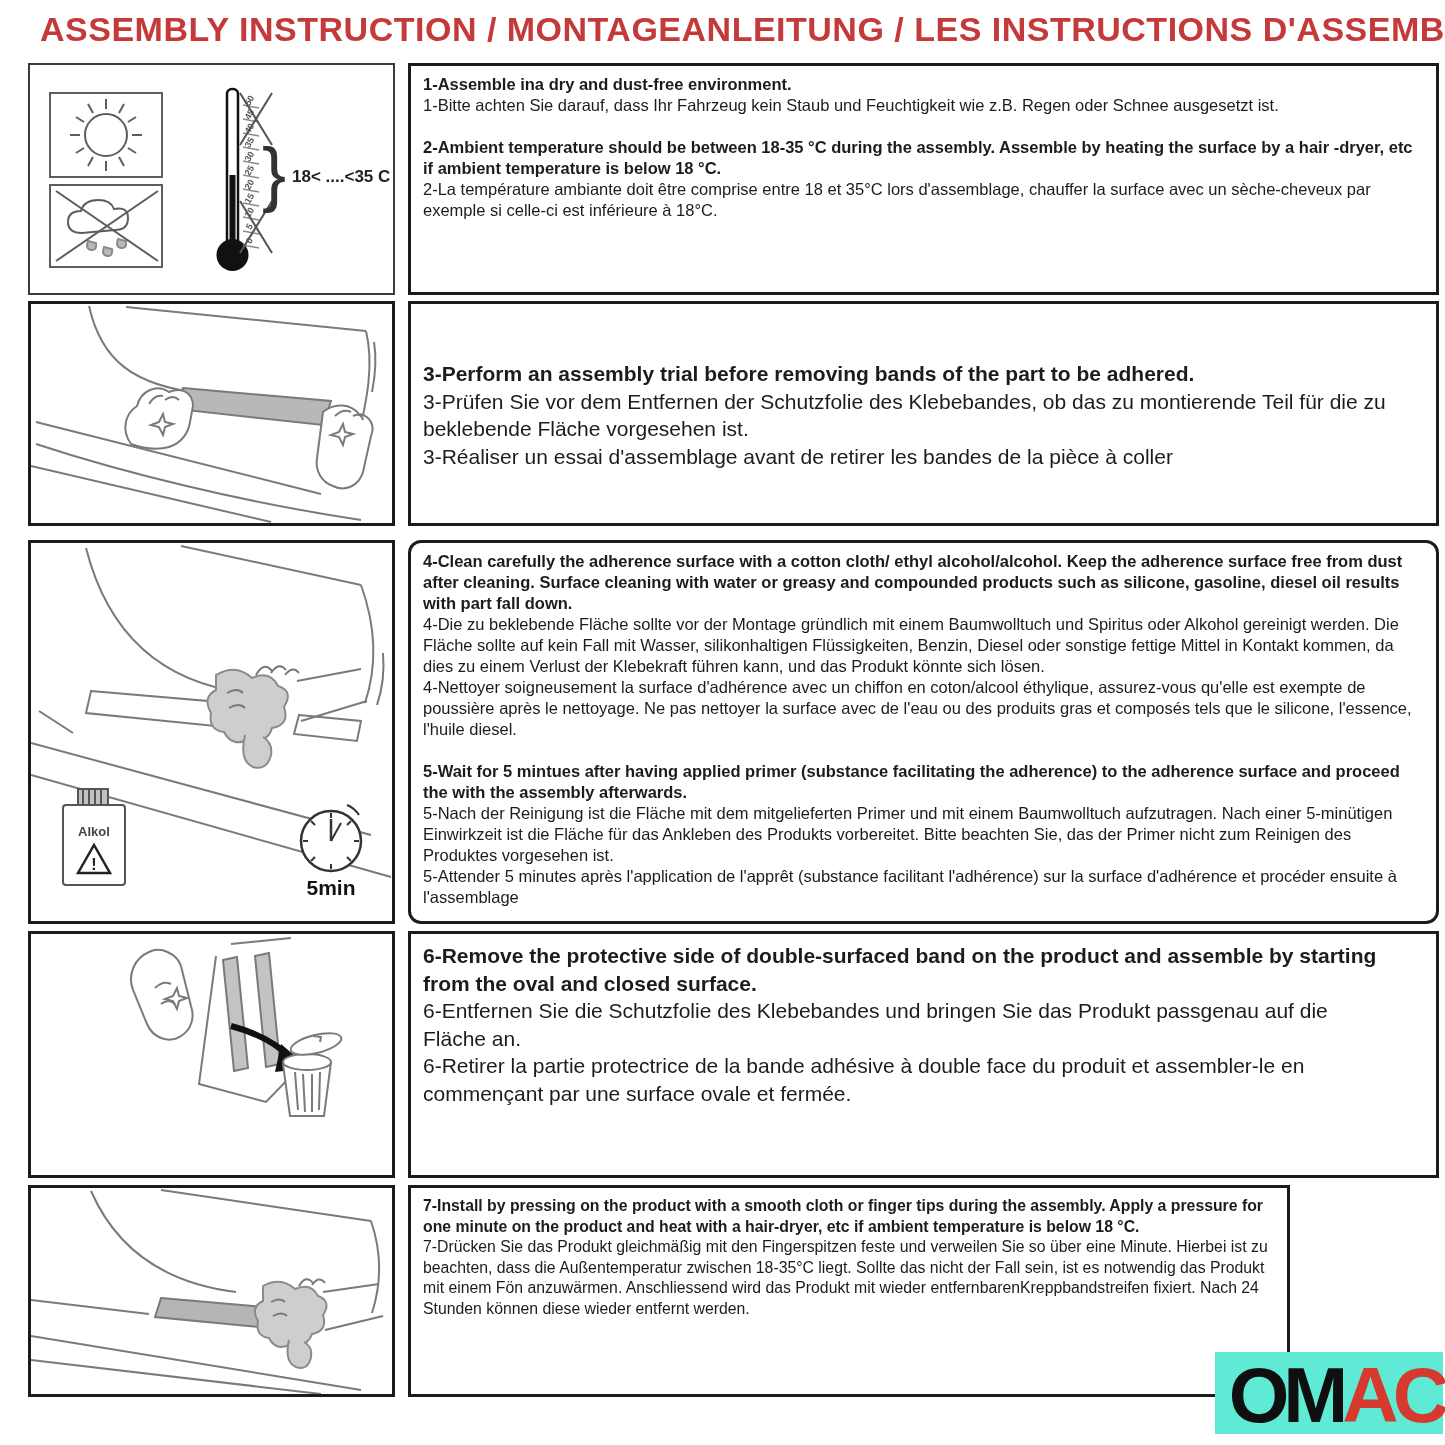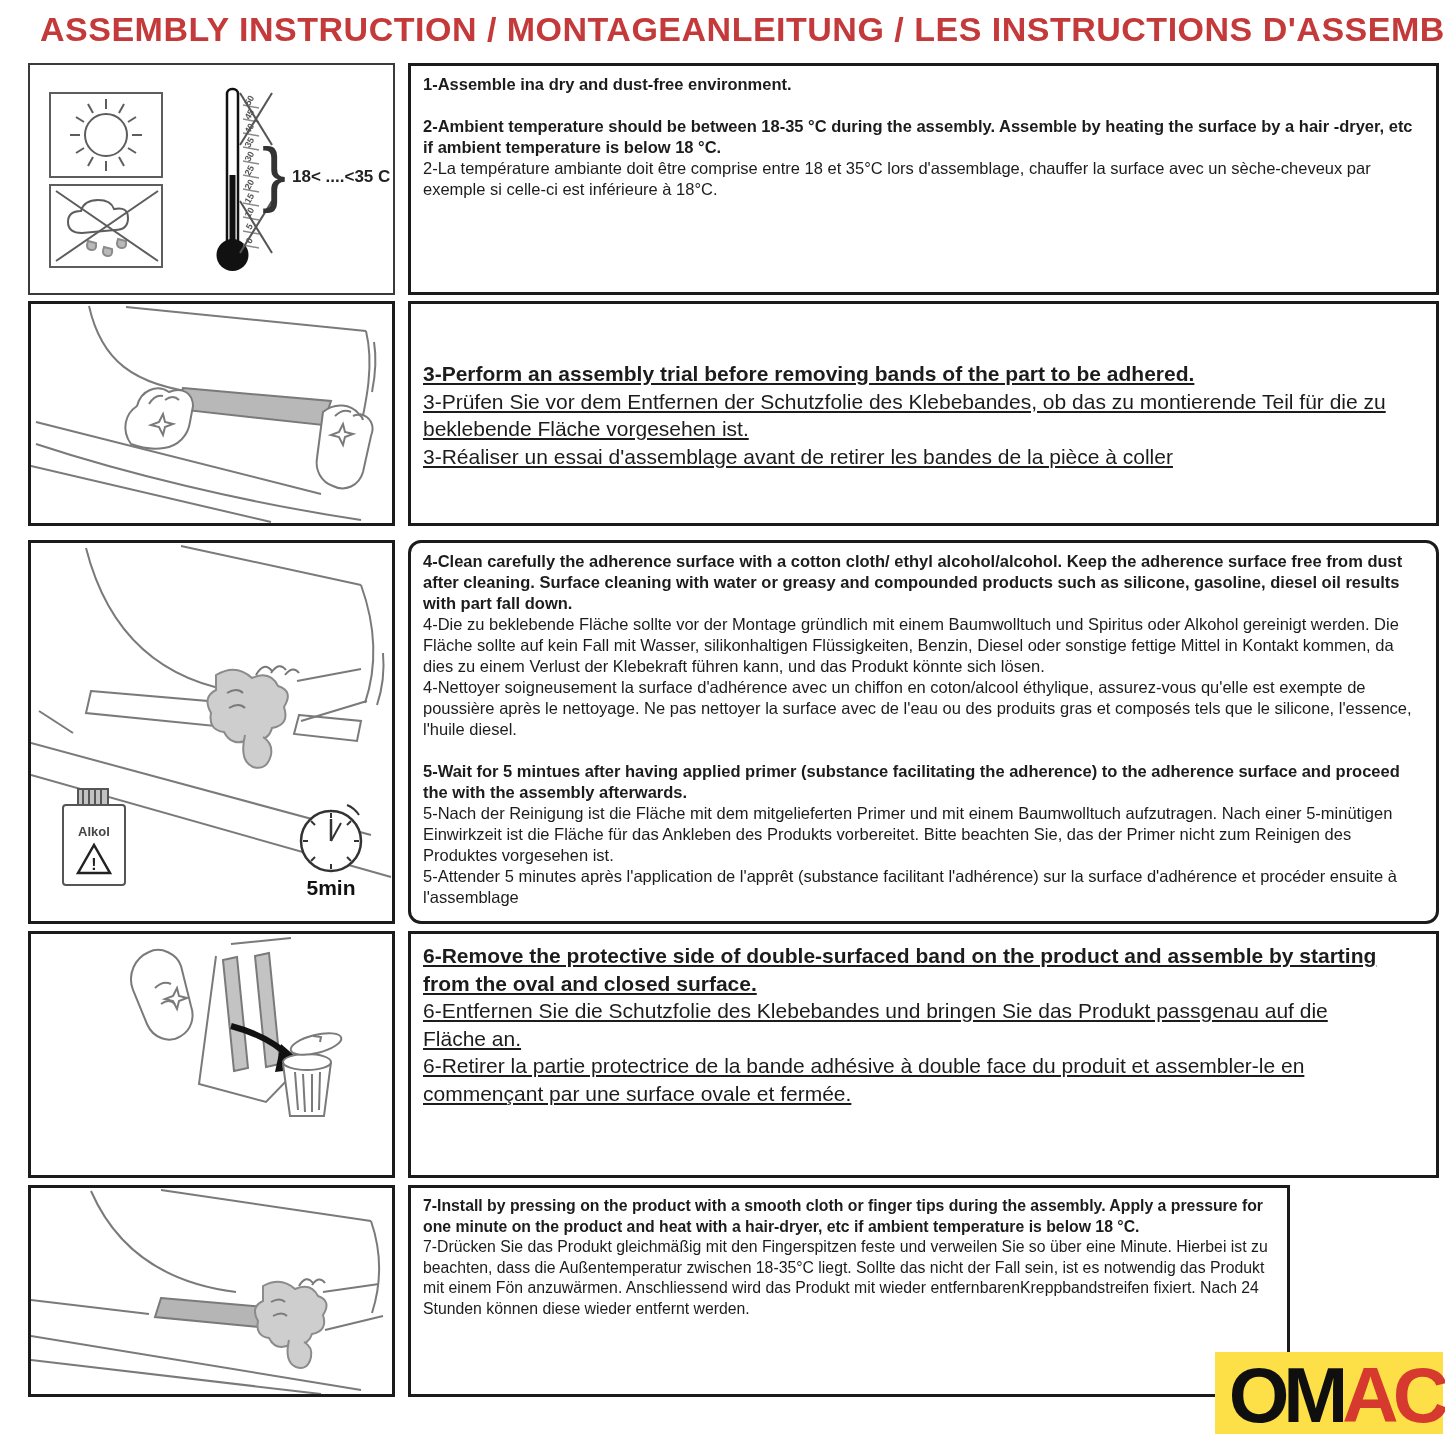--- a/index.html
+++ b/index.html
@@ -5,28 +5,28 @@
   html,body{margin:0;padding:0;background:#fff;}
   #page{position:relative;width:1445px;height:1445px;background:#fff;overflow:hidden;
         font-family:"Liberation Sans",sans-serif;color:#1c1c1c;}
   .title{position:absolute;left:40px;top:10px;width:1400px;margin:0;
          font-size:34px;font-weight:bold;letter-spacing:.5px;color:#c43a3a;white-space:nowrap;}
   .box{position:absolute;border:3px solid #1b1b1b;background:#fff;box-sizing:border-box;}
   .box.thin{border-width:2px;border-color:#3a3a3a;}
   .txt{padding:8px 14px 6px 12px;}
   .para{margin:0;}
   .small .para{font-size:16.5px;line-height:21px;}
-  .large .para{font-size:21px;line-height:27.5px;max-width:965px;text-decoration:underline;}
+  .large .para{font-size:21px;line-height:27.5px;max-width:965px;}
   .tiny .para{font-size:15.8px;line-height:20.5px;}
   .b{font-weight:bold;}
   .gap{margin-top:21px;}
   .pt-lg{padding-top:56px;}
   .pt-md{}
   svg{display:block;}
-  .logo{position:absolute;right:2px;top:1352px;background:#fde047;padding:4px 0 0 14px;
+  .logo{position:absolute;right:2px;top:1352px;background:#5eead4;padding:4px 0 0 14px;
         font-size:78px;font-weight:bold;letter-spacing:-6px;line-height:1;z-index:5;
         font-family:"Liberation Sans",sans-serif;}
   .logo .lb{color:#0f0f0f;}
   .logo .lr{color:#d63a2f;}
 </style>
 </head>
 <body>
 
 <div id="page">
 
@@ -95,20 +95,21 @@
           <line x1="210" y1="136" x2="242" y2="188"></line>
             <line x1="242" y1="136" x2="210" y2="188"></line>
         </g>
         <text x="232" y="133" font-size="72" fill="#333">}</text>
         <text x="262" y="117" font-size="17" font-weight="bold" fill="#222">18&lt; ....&lt;35 C</text>
       </g>
     </svg>
   </div>
   <div class="box small txt" style="left:408px;top:63px;width:1031px;height:232px;">
     <p class="para b">1-Assemble ina dry and dust-free environment.</p>
+    <p class="para">1-Bitte achten Sie darauf, dass Ihr Fahrzeug kein Staub und Feuchtigkeit wie z.B. Regen oder Schnee ausgesetzt ist.</p>
     <p class="para b gap">2-Ambient temperature should be between 18-35 °C  during the assembly. Assemble by heating the surface by a hair -dryer, etc if ambient temperature is below 18 °C.</p>
     <p class="para">2-La température ambiante doit être comprise entre 18 et 35°C lors d'assemblage, chauffer la surface avec un sèche-cheveux par exemple si celle-ci est inférieure à 18°C.</p>
   </div>
 
   <div class="box" style="left:28px;top:301px;width:367px;height:225px;">
     <svg width="361" height="219" viewBox="0 0 361 219" stroke="#7a7a7a" stroke-width="2" fill="none">
       <path d="M58,2 C70,55 100,82 175,90"></path>
       <path d="M95,3 L335,27"></path>
       <path d="M335,27 C343,60 336,95 328,130"></path>
       <path d="M343,38 c3,18 1,35 -2,50"></path>

